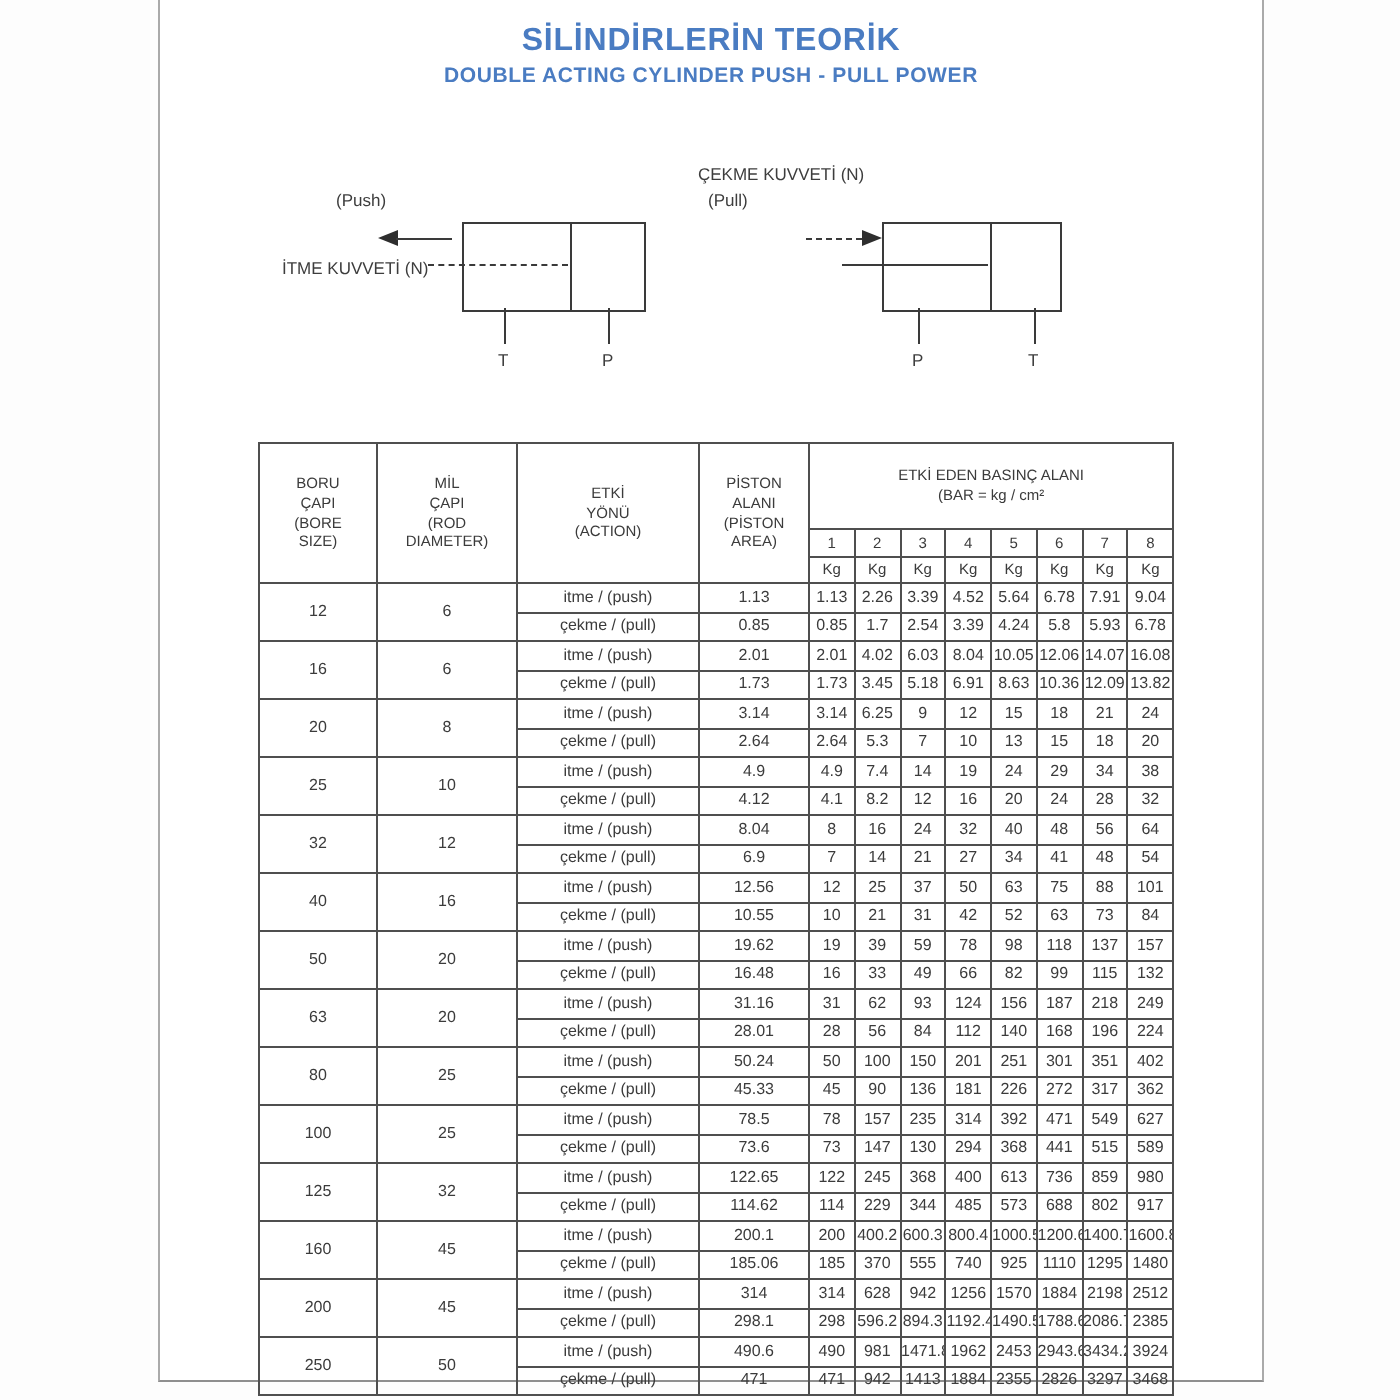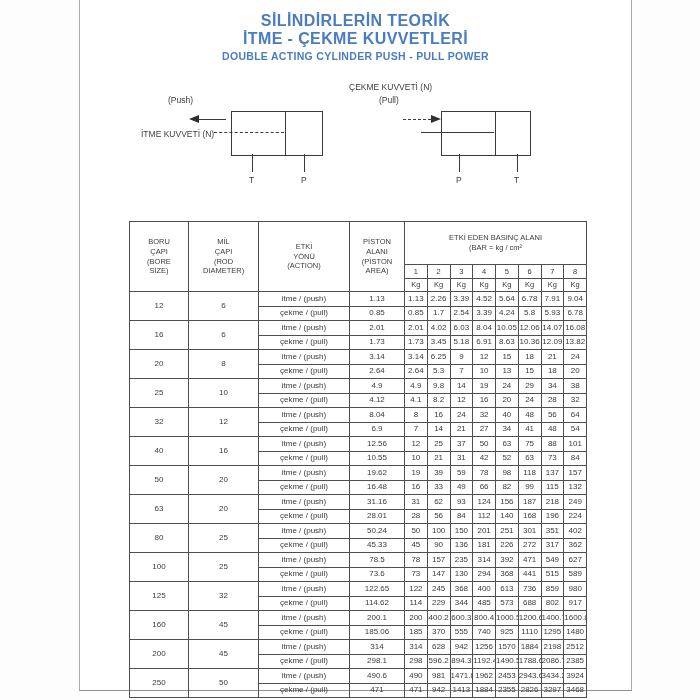--- a/index.html
+++ b/index.html
@@ -43,42 +43,41 @@
       font-family:"Liberation Serif",serif;font-size:9.5px;color:#555;}
 </style>
 </head>
 <body>
 
 <div class="canvas">
   <div class="page">
 
     <div class="title-block">
       <div class="title-main" style="color:#4a7cc2;">SİLİNDİRLERİN TEORİK</div>
-      <div class="title-main" style="color:#4a7cc2;">İTME - ÇEKME KUVVETLERİ</div>
       <div class="title-sub" style="color:#4a7cc2;">DOUBLE ACTING CYLINDER PUSH - PULL POWER</div>
     </div>
 
     <div>
       <div class="diag-label" style="left:61px;top:82px;margin-top:47px;">İTME KUVVETİ (N)</div>
       <div class="diag-label" style="left:61px;top:95px;padding-left:27px;">(Push)</div>
       <div class="arrowhead-left" style="left:109px;top:115px;"></div>
       <div class="hline-solid" style="left:118px;top:119px;width:28px;"></div>
       <div class="cyl" style="left:151px;top:111px;width:90px;height:43px;">
         <div class="cyl-divider" style="left:53px;"></div>
       </div>
       <div class="hline-dash" style="left:134px;top:132px;width:70px;"></div>
       <div class="vline" style="left:172px;top:154px;height:18px;"></div>
       <div class="vline" style="left:224px;top:154px;height:18px;"></div>
       <div class="port-label" style="left:169px;top:175px;">T</div>
       <div class="port-label" style="left:221px;top:175px;">P</div>
     </div>
 
     <div>
       <div class="diag-label" style="left:269px;top:82px;">ÇEKME KUVVETİ (N)</div>
-      <div class="diag-label" style="left:274px;top:95px;margin-left:25px;">(Pull)</div>
+      <div class="diag-label" style="left:274px;top:95px;">(Pull)</div>
       <div class="hline-dash" style="left:323px;top:119px;width:28px;"></div>
       <div class="arrowhead-right" style="left:351px;top:115px;"></div>
       <div class="cyl" style="left:361px;top:111px;width:88px;height:43px;">
         <div class="cyl-divider" style="left:53px;"></div>
       </div>
       <div class="hline-solid" style="left:341px;top:132px;width:73px;"></div>
       <div class="vline" style="left:379px;top:154px;height:18px;"></div>
       <div class="vline" style="left:437px;top:154px;height:18px;"></div>
       <div class="port-label" style="left:376px;top:175px;">P</div>
       <div class="port-label" style="left:434px;top:175px;">T</div>
@@ -218,21 +217,21 @@
             <td class="c-val">15</td>
             <td class="c-val">18</td>
             <td class="c-val">20</td>
           </tr>
           <tr>
             <td class="c-bore" rowspan="2">25</td>
             <td class="c-rod" rowspan="2">10</td>
             <td class="c-action">itme / (push)</td>
             <td class="c-area">4.9</td>
             <td class="c-val">4.9</td>
-            <td class="c-val">9.8</td>
+            <td class="c-val">7.4</td>
             <td class="c-val">14</td>
             <td class="c-val">19</td>
             <td class="c-val">24</td>
             <td class="c-val">29</td>
             <td class="c-val">34</td>
             <td class="c-val">38</td>
           </tr>
           <tr>
             <td class="c-action">çekme / (pull)</td>
             <td class="c-area">4.12</td>

